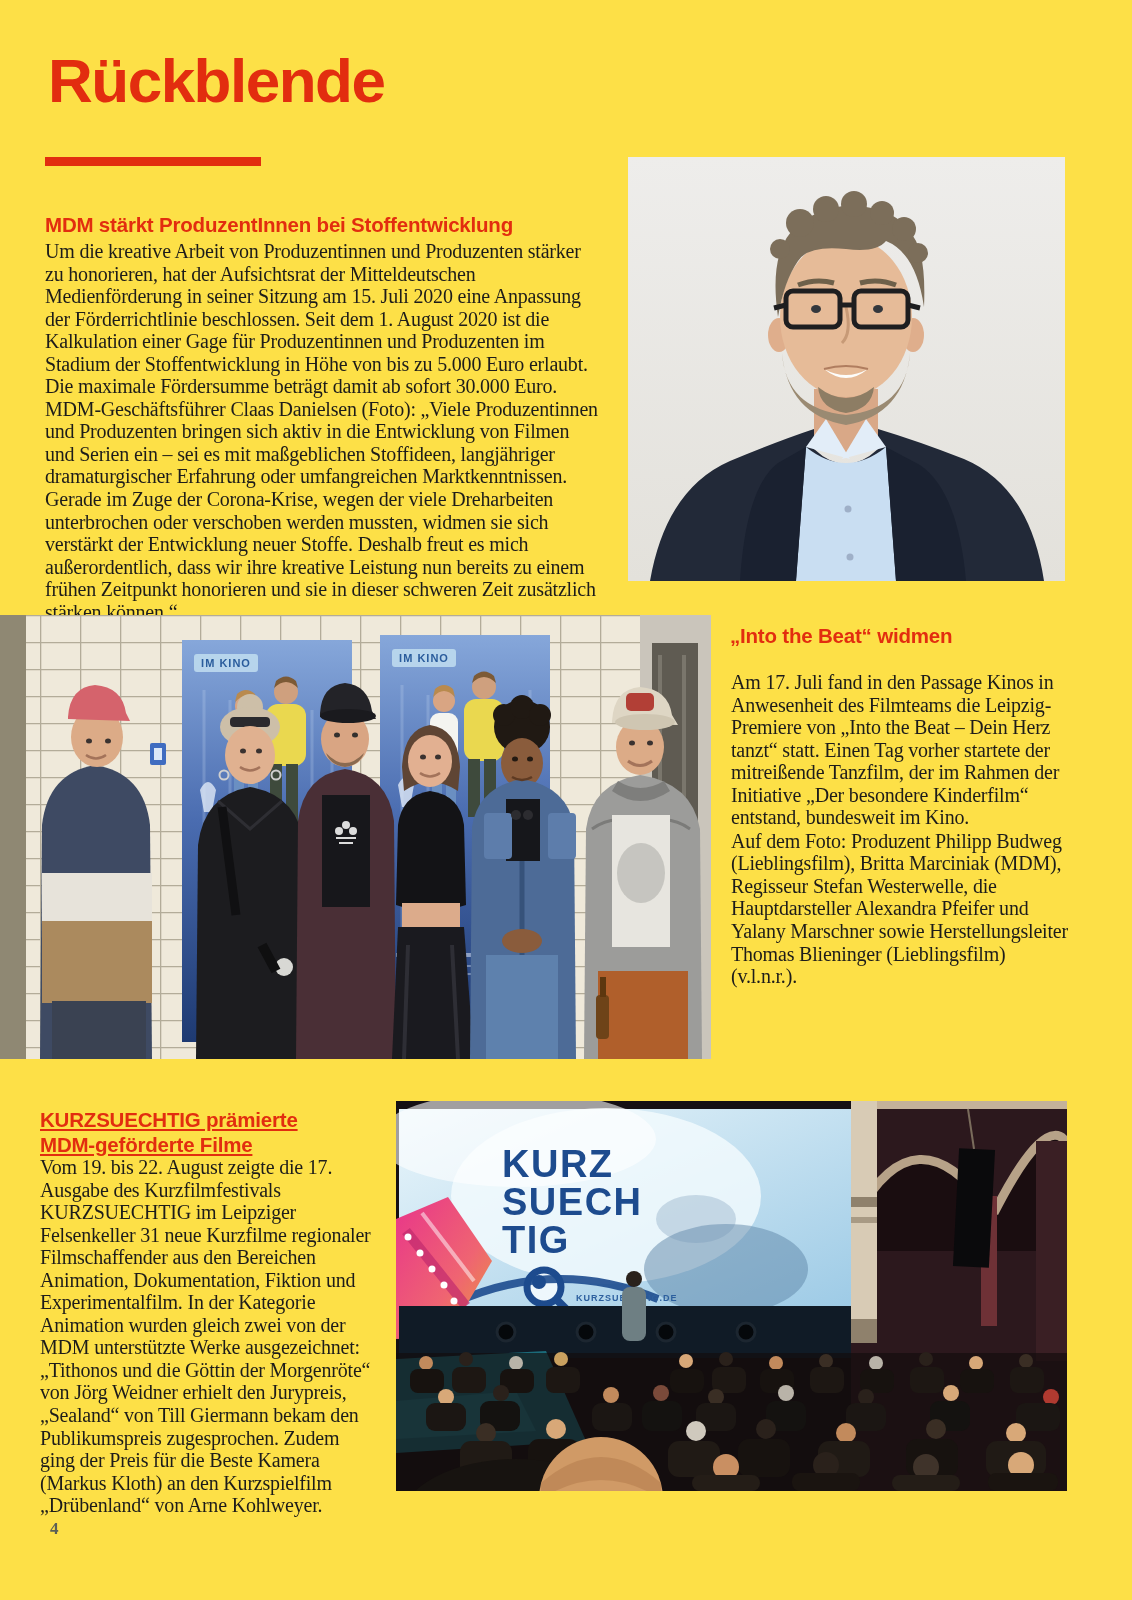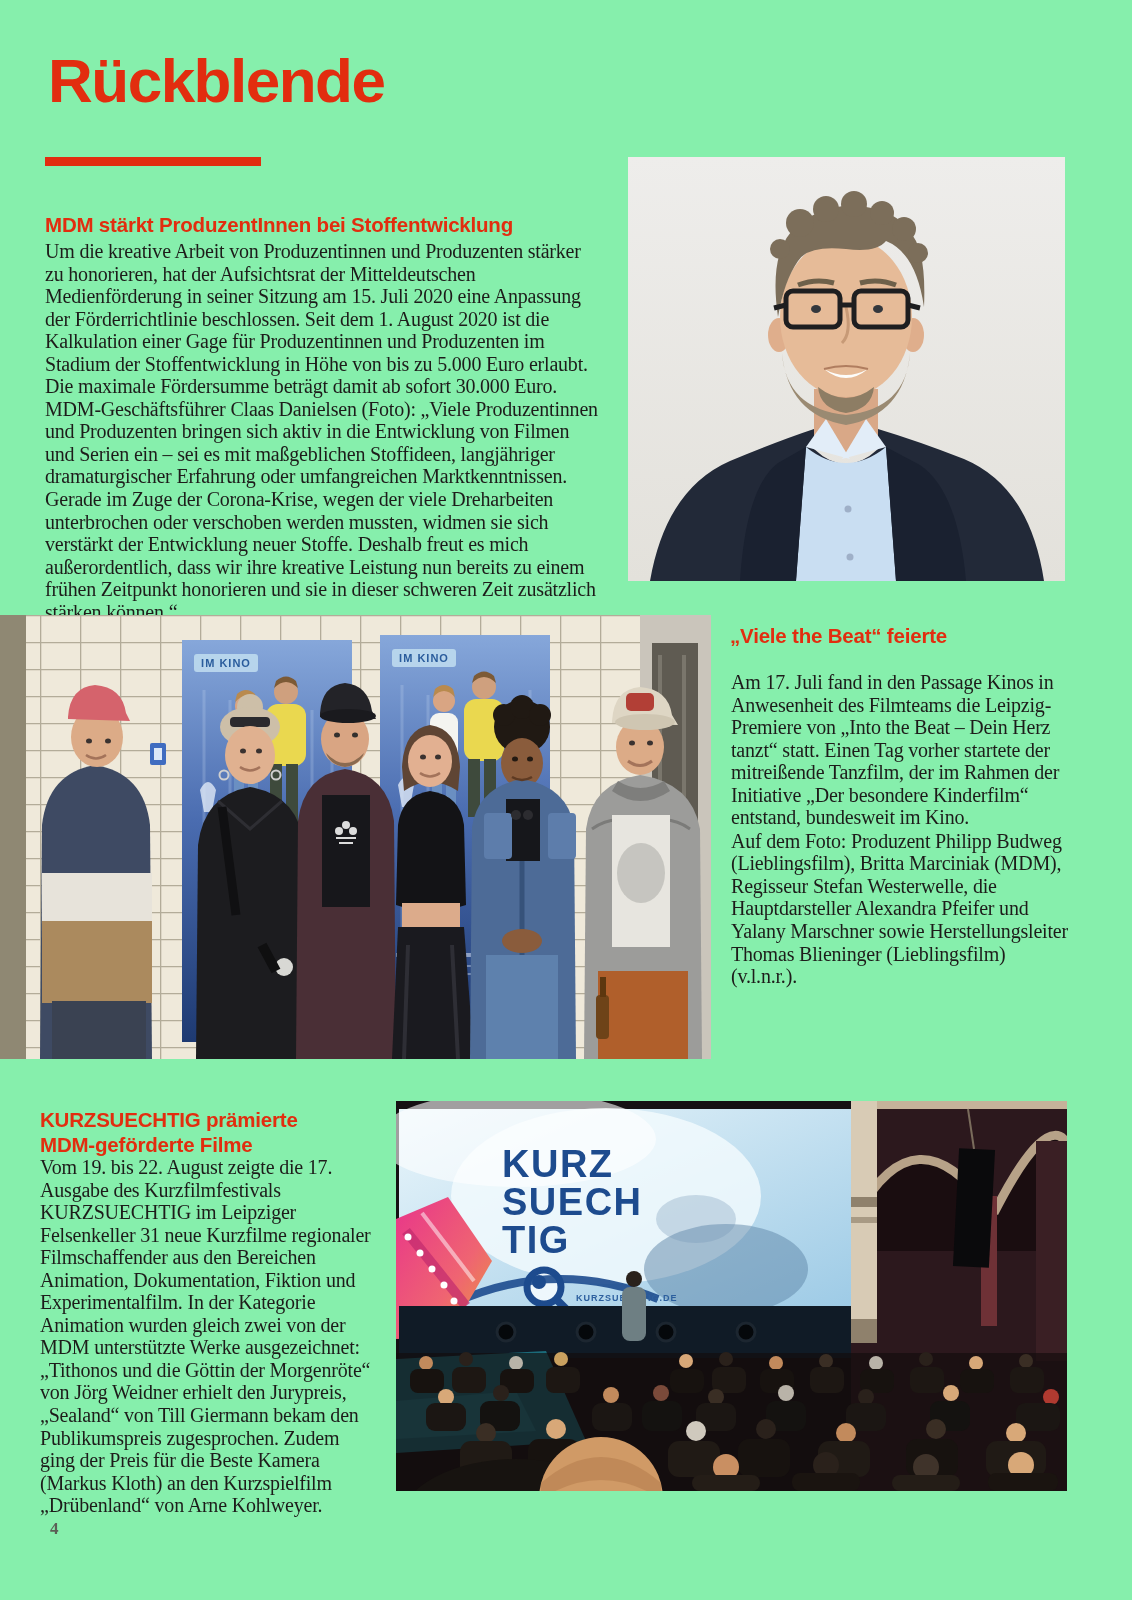--- a/index.html
+++ b/index.html
@@ -1,35 +1,35 @@
 <!DOCTYPE html>
 <html lang="de"><head>
 <meta charset="utf-8">
 <style>
   :root{ --red:#e22d0f; --ink:#1d1c1a; }
   html,body{margin:0;padding:0;background:#ffffff;}
-  .page{position:relative;width:1132px;height:1600px;background:#86efac;overflow:hidden;
+  .page{position:relative;width:1132px;height:1600px;background:#fde047;overflow:hidden;
         font-family:"Liberation Serif",serif;color:var(--ink);}
   .abs{position:absolute;}
   .h-sans{font-family:"Liberation Sans",sans-serif;font-weight:700;color:var(--red);}
   .page-title{left:48px;top:50px;font-size:62px;letter-spacing:-1.5px;line-height:1;}
   .title-bar{left:45px;top:157px;width:216px;height:9px;background:var(--red);}
   .sec-head{font-size:20.5px;line-height:24.5px;letter-spacing:-0.2px;}
   .body-txt{font-size:20px;line-height:22.55px;letter-spacing:-0.2px;
             -webkit-hyphens:auto;hyphens:auto;}
   .right{text-align:left;}
   .sec1-head{left:45px;top:213px;width:553px;}
   .sec1-body{left:45px;top:240px;width:553px;}
   .portrait{left:628px;top:157px;width:437px;height:424px;}
   .groupphoto{left:0;top:615px;width:711px;height:444px;}
   .sec2-head{left:730px;top:624px;width:340px;}
   .sec2-body{left:730px;top:670px;width:340px;}
   .sec2-body p{margin:1px;}
   .kurzphoto{left:396px;top:1101px;width:671px;height:390px;}
-  .sec3-head{left:40px;top:1108px;width:337px;}
+  .sec3-head{left:40px;top:1108px;width:337px;text-decoration:underline;}
   .sec3-body{left:40px;top:1156px;width:337px;}
   .page-num{left:50px;top:1519px;font-size:17px;font-weight:700;color:#5b5f56;}
   svg{display:block;}
   svg text{font-family:"Liberation Sans",sans-serif;}
 </style>
 </head>
 <body>
 
 <div class="page">
 
@@ -228,21 +228,21 @@
       <ellipse cx="650" cy="128" rx="3" ry="2.5" fill="#3a3230"></ellipse>
       <path d="M628,146 q12,9 24,0" stroke="#a3735a" stroke-width="3" fill="none"></path>
       <g>
         <rect x="596" y="380" width="13" height="44" rx="4" fill="#6e4318"></rect>
         <rect x="600" y="362" width="6" height="20" fill="#5c370f"></rect>
       </g>
     </g>
   </svg>
 
   <div class="abs h-sans sec-head sec2-head">
-    <div>„Viele the Beat“ feierte</div>
+    <div>„Into the Beat“ widmen</div>
   </div>
   <div class="abs body-txt sec2-body">
     <p>Am 17. Juli fand in den Passage Kinos in Anwesenheit des Filmteams die Leipzig-Premiere von „Into the Beat – Dein Herz tanzt“ statt. Einen Tag vorher startete der mitreißende Tanzfilm, der im Rahmen der Initiative „Der besondere Kinderfilm“ entstand, bundesweit im Kino.</p>
     <p>Auf dem Foto: Produzent Philipp Budweg (Lieblingsfilm), Britta Marciniak (MDM), Regisseur Stefan Westerwelle, die Hauptdarsteller Alexandra Pfeifer und Yalany Marschner sowie Herstellungsleiter Thomas Blieninger (Lieblingsfilm) (v.l.n.r.).</p>
   </div>
 
   <div class="abs h-sans sec-head right sec3-head">
     <div>KURZSUECHTIG prämierte</div>
     <div>MDM-geförderte Filme</div>
   </div>

